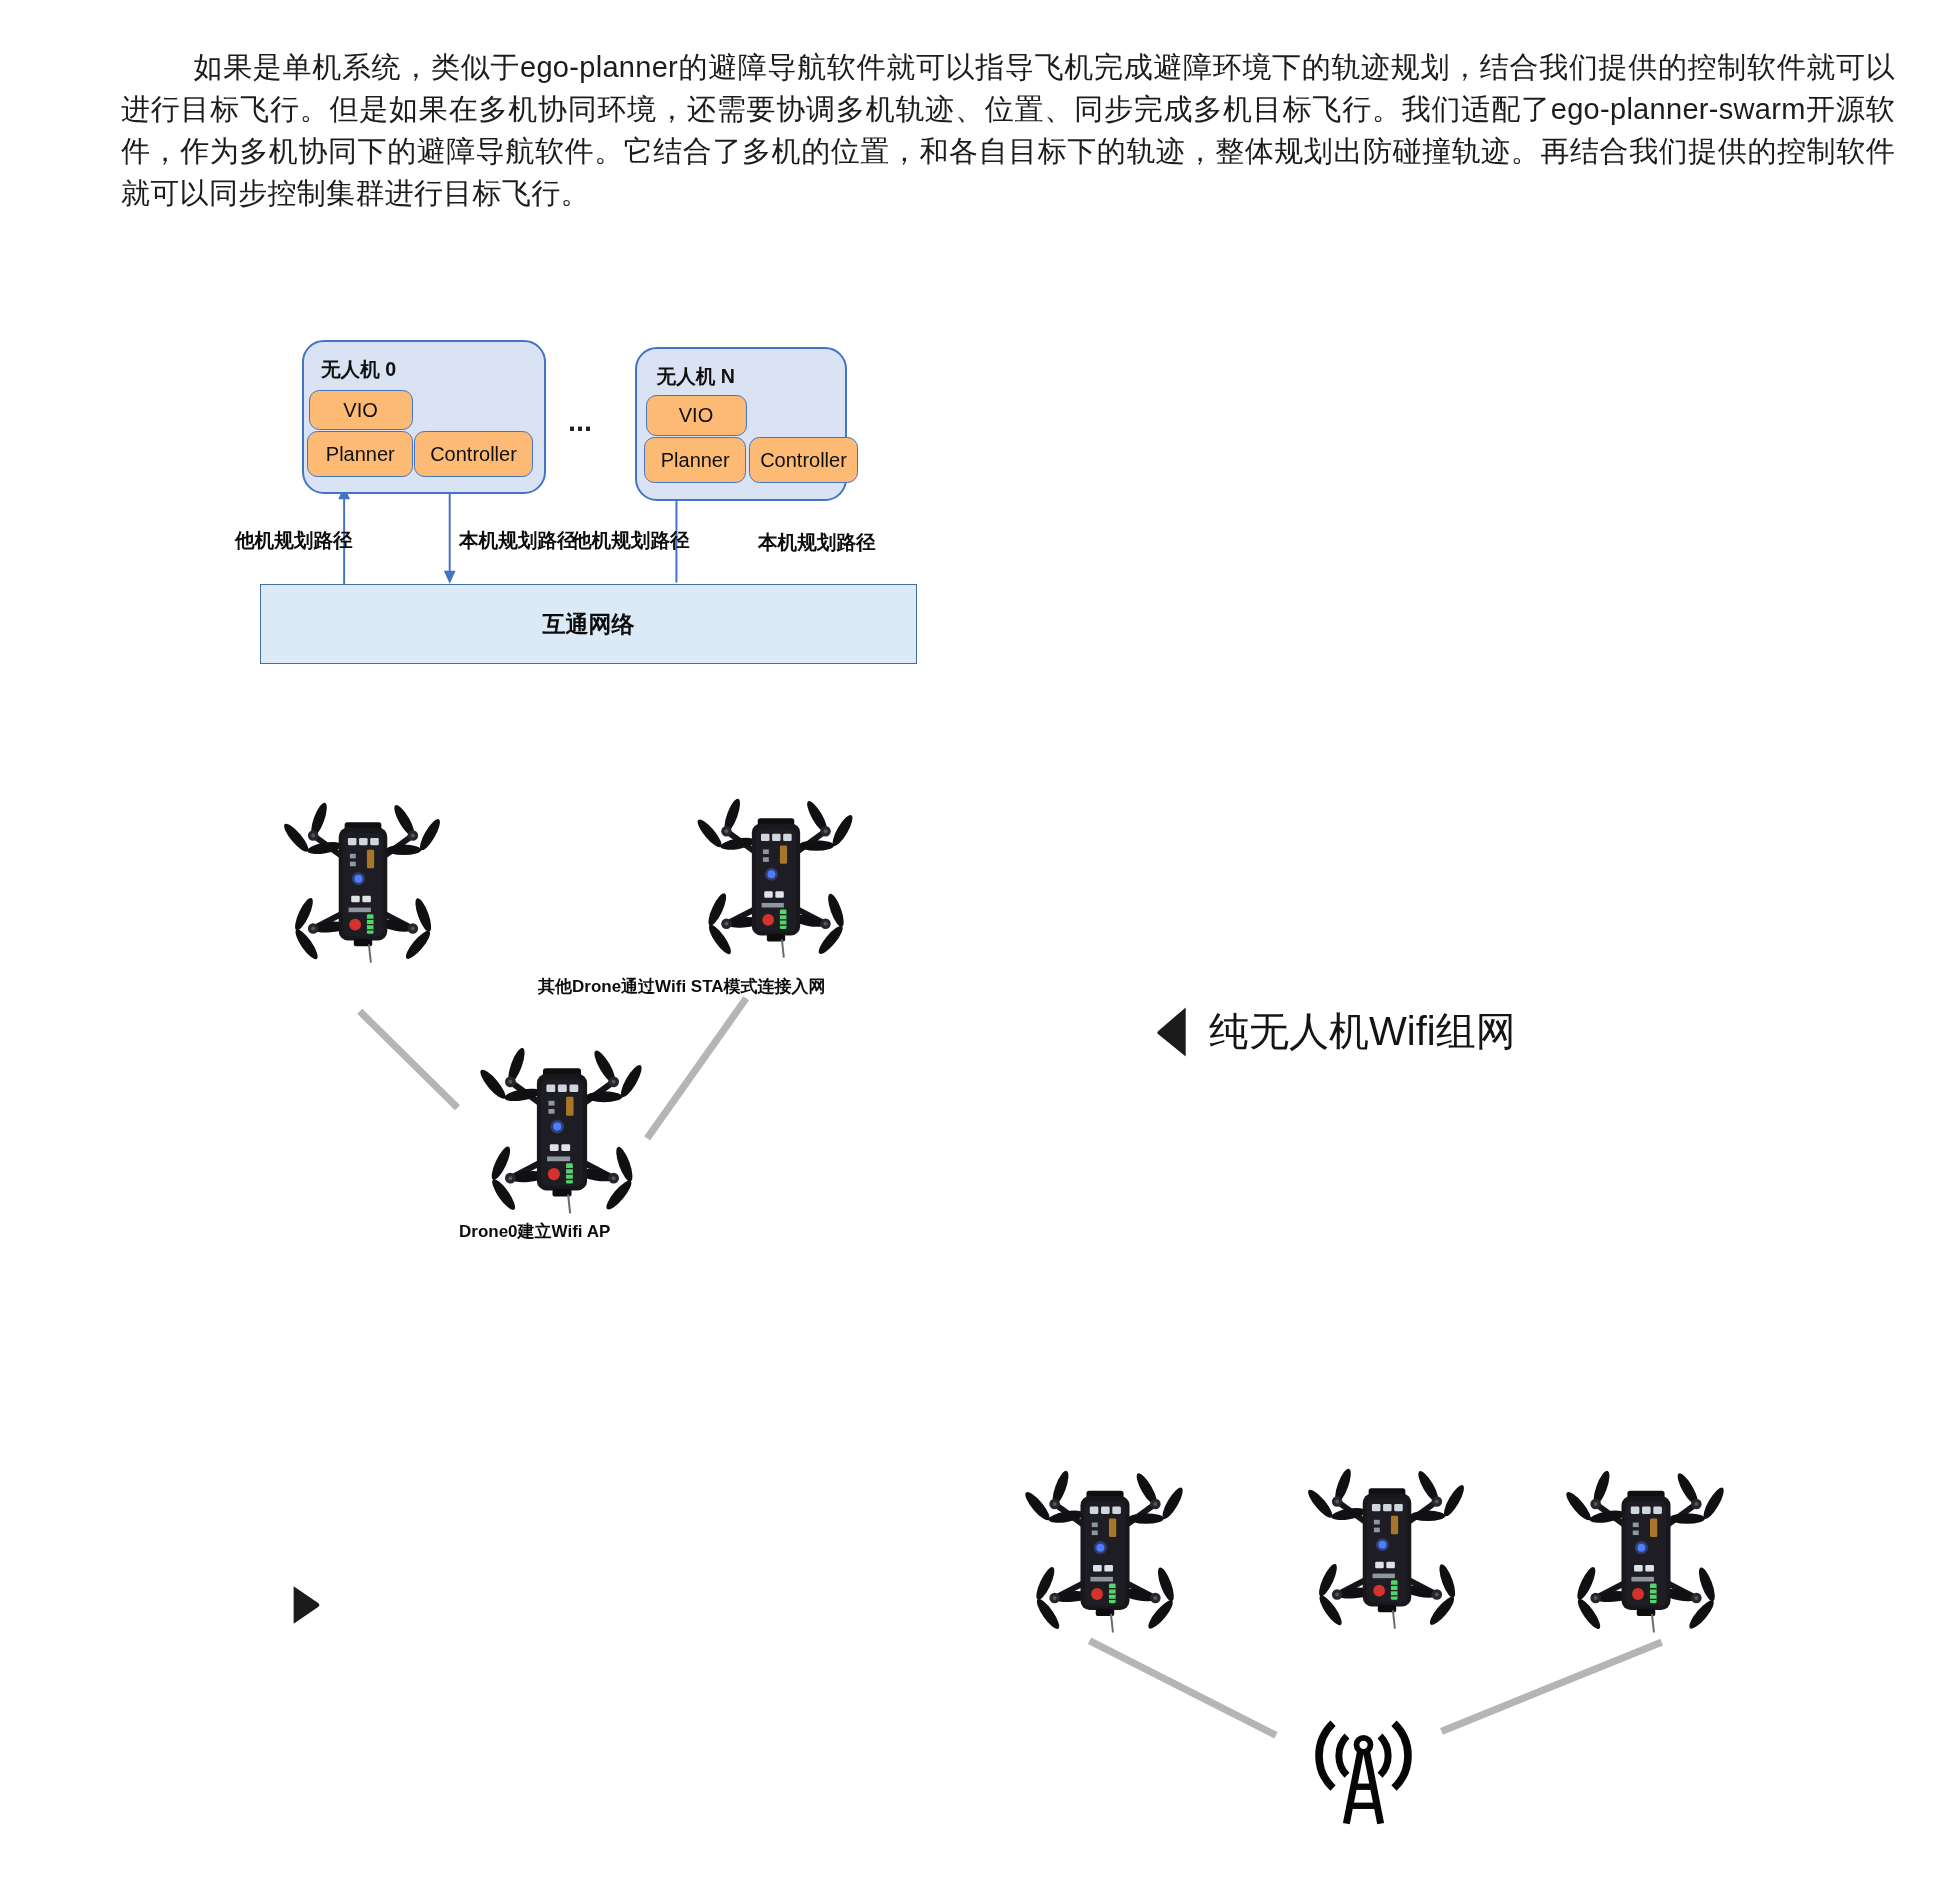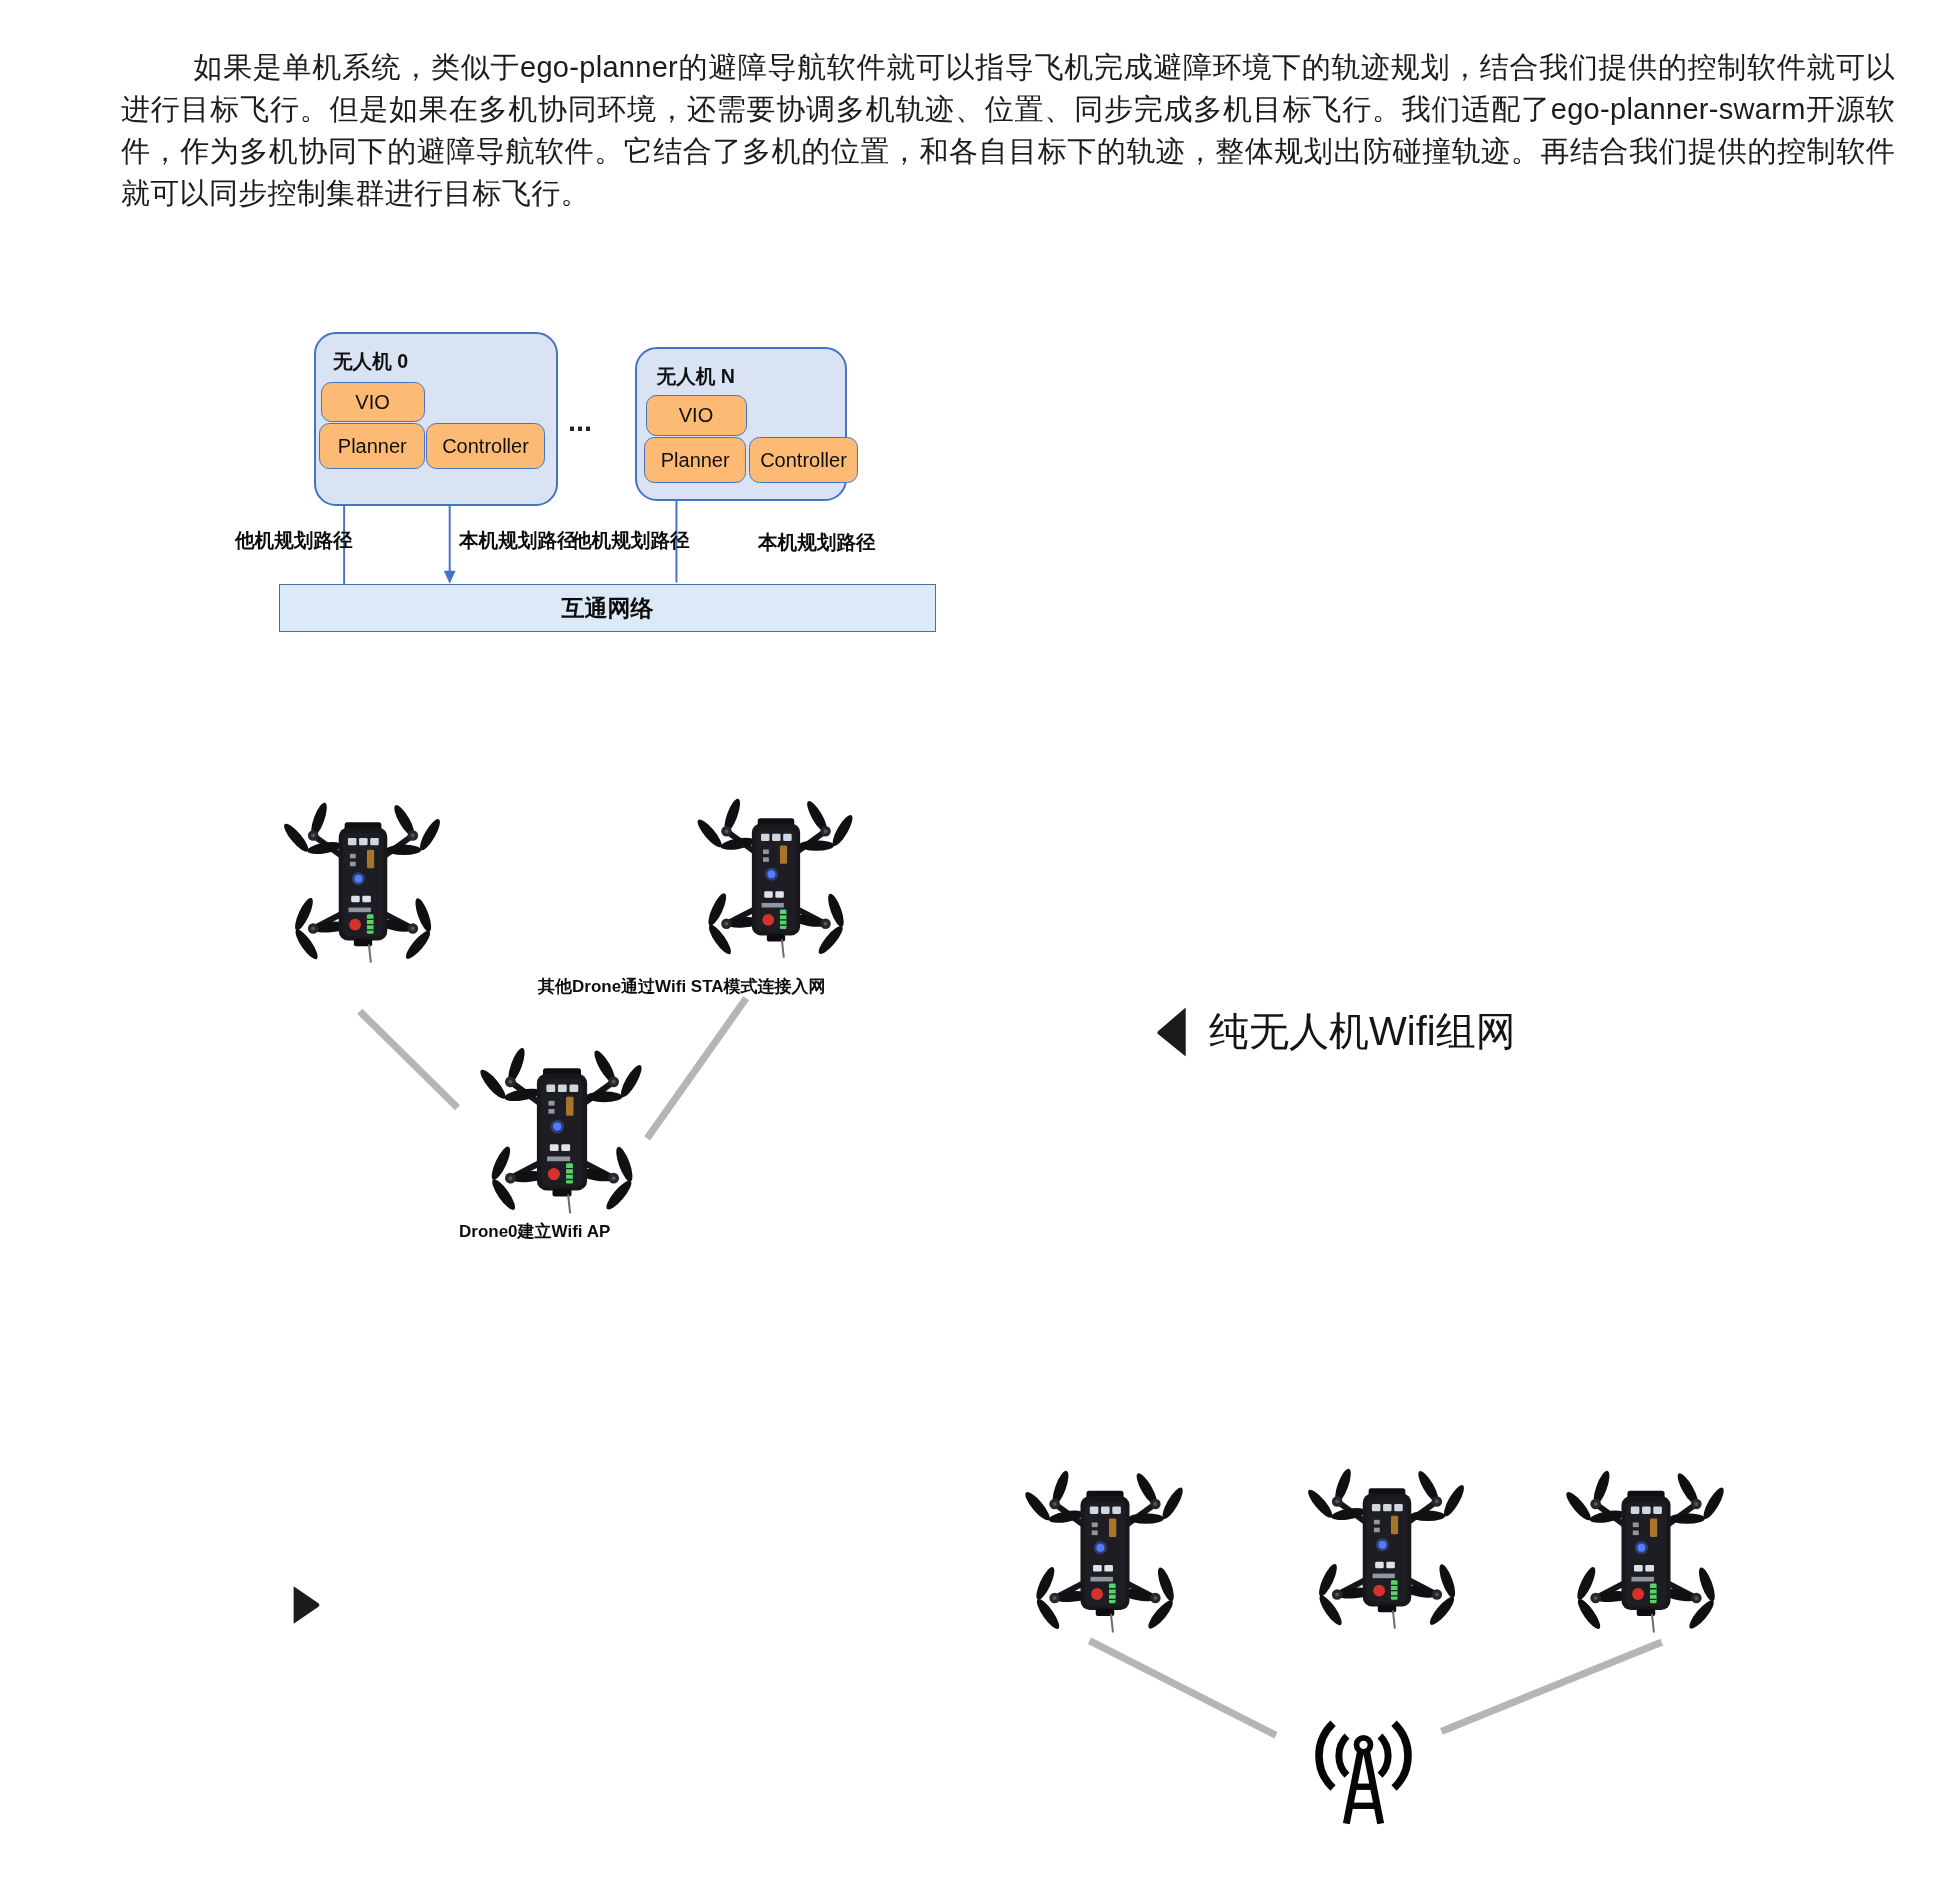--- a/index.html
+++ b/index.html
@@ -129,42 +129,42 @@
       <line x1="1145" y1="1532" x2="993" y2="1747"></line>
       <line x1="1672" y1="2518" x2="1958" y2="2663"></line>
       <line x1="2550" y1="2520" x2="2212" y2="2657"></line>
     </g>
   </svg>
 
   <div class="abs para" style="left:121px;top:46px;width:1774px;">如果是单机系统，类似于ego-planner的避障导航软件就可以指导飞机完成避障环境下的轨迹规划，结合我们提供的控制软件就可以进行目标飞行。但是如果在多机协同环境，还需要协调多机轨迹、位置、同步完成多机目标飞行。我们适配了ego-planner-swarm开源软件，作为多机协同下的避障导航软件。它结合了多机的位置，和各自目标下的轨迹，整体规划出防碰撞轨迹。再结合我们提供的控制软件就可以同步控制集群进行目标飞行。</div>
 
   <div class="abs" style="left:0;top:0;width:0;height:0;">
 
-    <div class="abs drone-box" style="left:302px;top:332px;width:244px;height:174px;margin-left:12px;">
+    <div class="abs drone-box" style="left:302px;top:340px;width:244px;height:154px;">
       <div class="box-title" style="left:17px;top:14.3px;">无人机 0</div>
       <div class="module" style="left:4.6px;top:48px;width:104px;height:40px;">VIO</div>
       <div class="module" style="left:3.3px;top:89px;width:106px;height:46px;">Planner</div>
       <div class="module" style="left:110px;top:89px;width:119px;height:46px;">Controller</div>
     </div>
 
     <div class="abs ellipsis" style="left:568px;top:405px;">...</div>
 
     <div class="abs drone-box" style="left:635px;top:347px;width:212px;height:154px;">
       <div class="box-title" style="left:19.6px;top:14.3px;">无人机 N</div>
       <div class="module" style="left:8.5px;top:46px;width:101px;height:41px;">VIO</div>
       <div class="module" style="left:7.2px;top:88px;width:102px;height:46px;">Planner</div>
       <div class="module" style="left:112px;top:88px;width:109px;height:46px;">Controller</div>
     </div>
 
     <div class="abs path-label" style="left:235px;top:527px;">他机规划路径</div>
     <div class="abs path-label" style="left:459px;top:527px;">本机规划路径</div>
     <div class="abs path-label" style="left:572px;top:527px;">他机规划路径</div>
     <div class="abs path-label" style="left:758px;top:529px;">本机规划路径</div>
 
-    <div class="abs network-box" style="left:279px;top:584px;width:657px;height:48px;">互通网络</div>
+    <div class="abs network-box" style="left:260px;top:584px;width:657px;height:80px;">互通网络</div>
   </div>
 
 
   <svg class="drone-img" style="left:270px;top:800px;" width="186" height="164" viewBox="0 0 285 252">
       <use href="#drone-symbol" xlink:href="#drone-symbol"></use>
     </svg>
   <svg class="drone-img" style="left:683px;top:796px;" width="186" height="163" viewBox="0 0 285 250">
       <use href="#drone-symbol" xlink:href="#drone-symbol"></use>
     </svg>
   <svg class="drone-img" style="left:467px;top:1040px;" width="190" height="180" viewBox="0 0 292 276">

